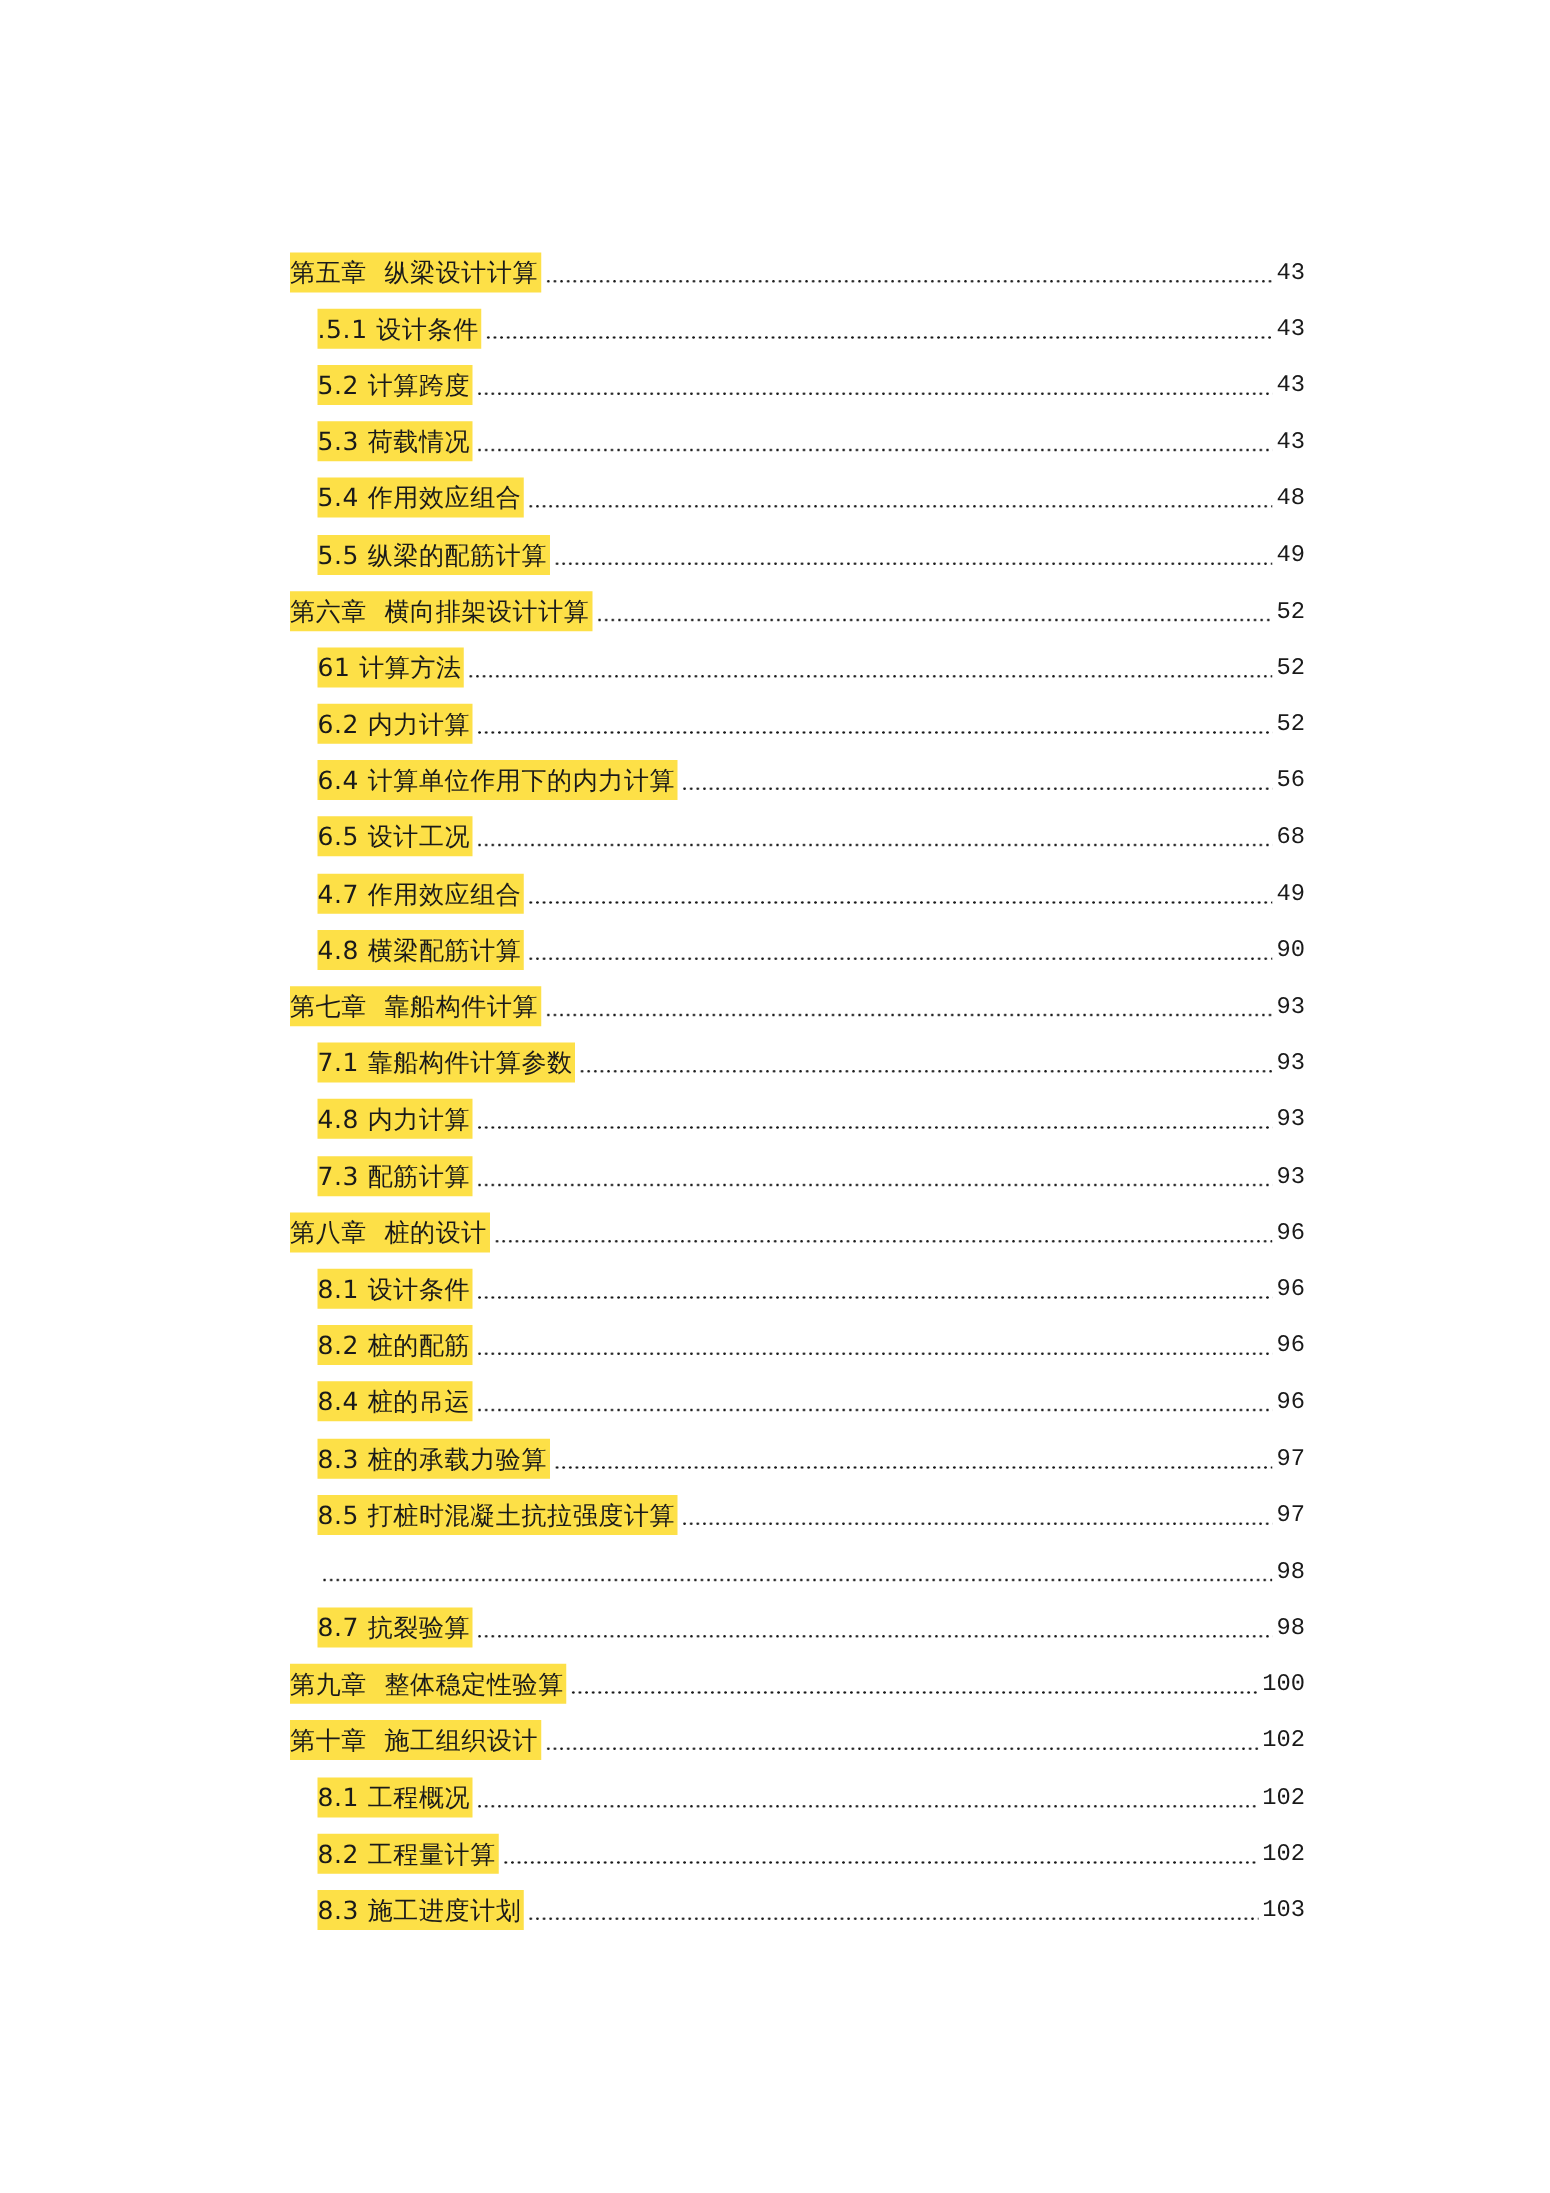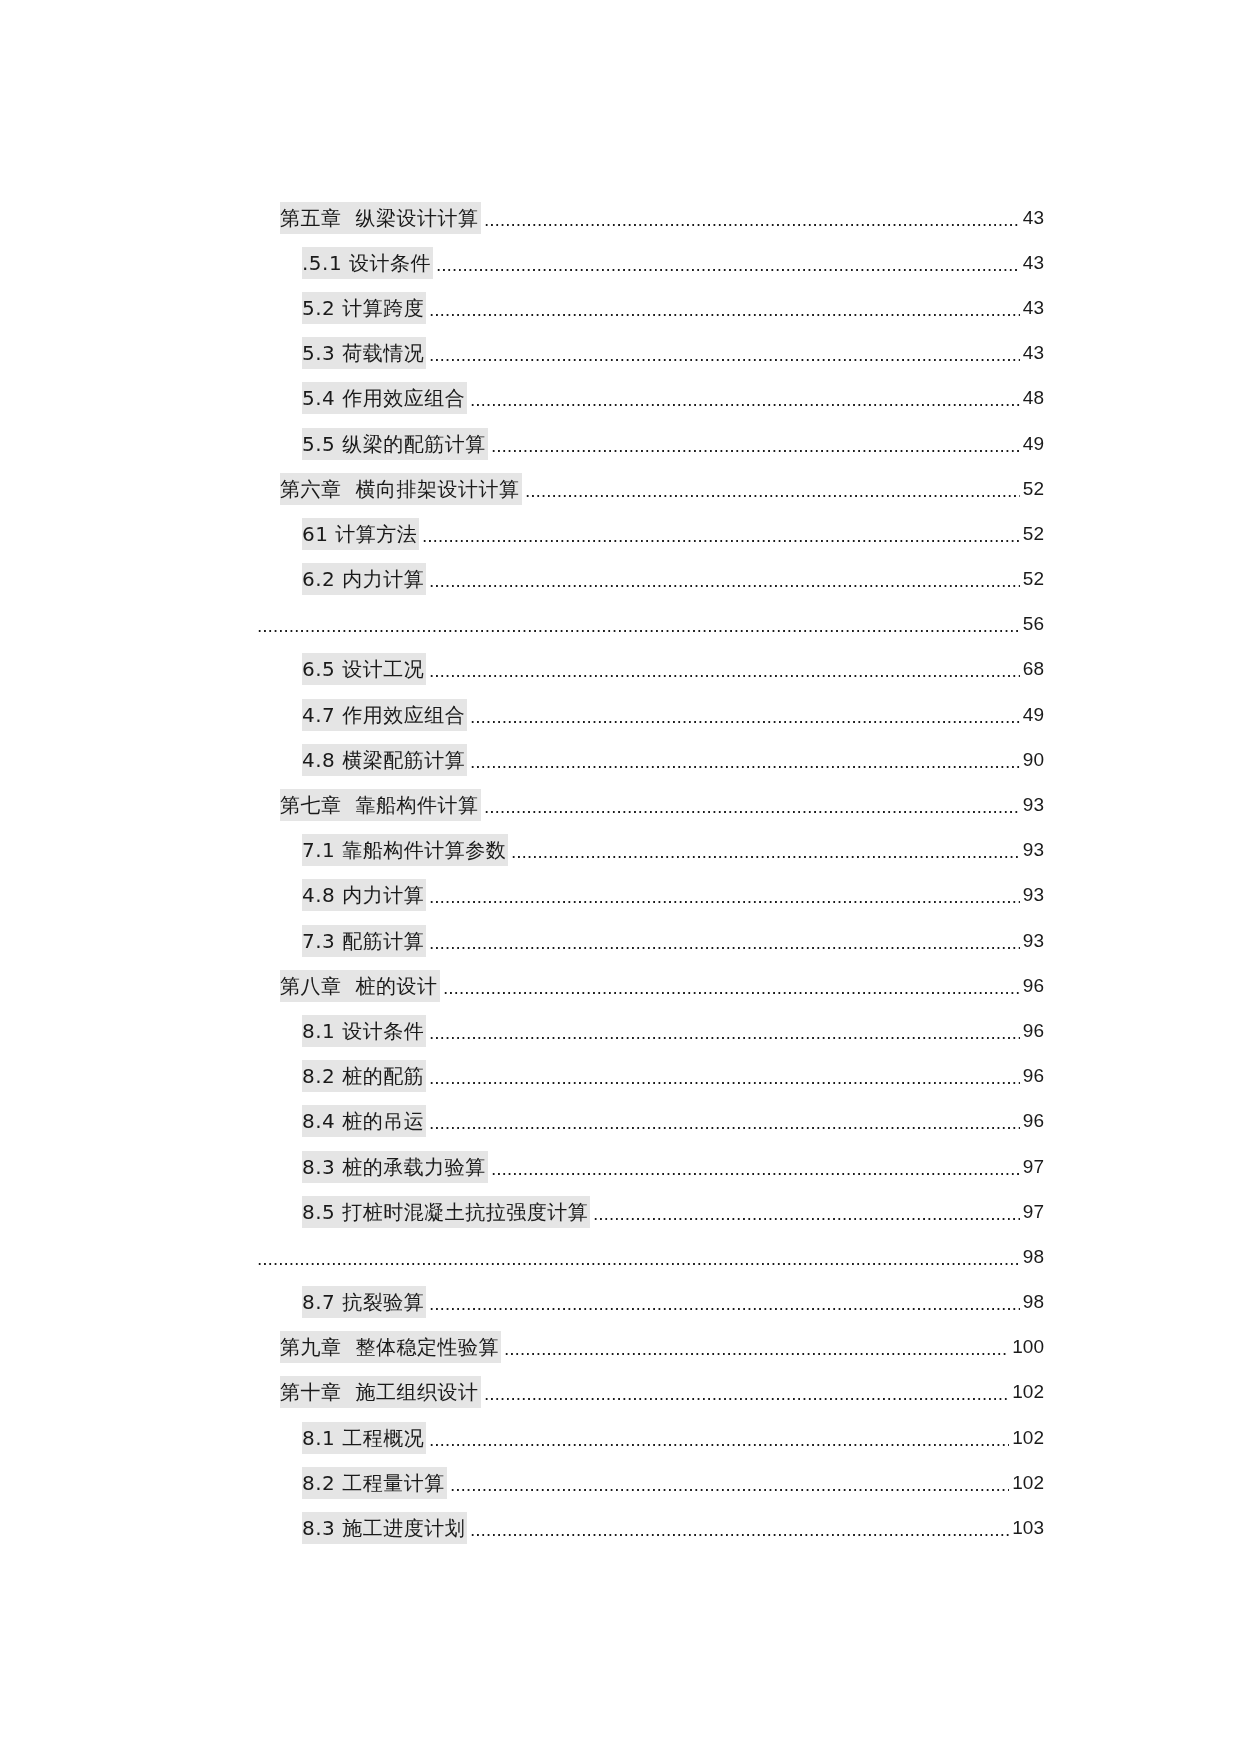--- a/index.html
+++ b/index.html
@@ -1,26 +1,26 @@
 <!DOCTYPE html>
 <html><head>
   <meta charset="utf-8">
   <style>
     html, body { margin: 0; padding: 0; background: #ffffff; }
     body { width: 1240px; height: 1754px; position: relative; overflow: hidden;
            font-family: "DejaVu Sans", "Liberation Sans", sans-serif; color: #1a1a1a; }
     .toc { position: absolute; left: 232px; top: 195px; width: 812px; }
     .row { position: relative; height: 45.2px; display: flex; align-items: center; font-size: 20px; line-height: 32px; }
     .row.sub { padding-left: 22px; }
-    .title { white-space: nowrap; background: #e5e5e5; padding-right: 2px; position: relative; z-index: 1; letter-spacing: 0.5px; margin-left: 48px; }
+    .title { white-space: nowrap; background: #fde047; padding-right: 2px; position: relative; z-index: 1; letter-spacing: 0.5px; }
     .leader { flex: 1; height: 32px; position: relative; overflow: hidden; margin: 0 3px; }
     .leader::after { content: ""; position: absolute; left: 0; right: 0; bottom: 8px; height: 2px;
       background-image: radial-gradient(circle, #1a1a1a 0.9px, transparent 1.1px);
       background-size: 5.3px 2px; background-repeat: repeat-x; }
-    .page { white-space: nowrap; font-family: Liberation Sans, sans-serif; font-size: 19px; text-align: right; }
+    .page { white-space: nowrap; font-family: Liberation Mono, monospace; font-size: 19px; text-align: right; }
     .chap .title .gap { display: inline-block; width: 14px; }
   </style>
 </head>
 <body>
 
 <div class="toc" id="toc">
     <div class="row chap">
       <span class="title"><span>第五章</span><span class="gap"></span><span>纵梁设计计算</span></span>
       <span class="leader"></span>
       <span class="page">43</span>
@@ -59,20 +59,21 @@
       <span class="title"><span>61</span><span class="gap"> </span><span>计算方法</span></span>
       <span class="leader"></span>
       <span class="page">52</span>
     </div>
     <div class="row sub">
       <span class="title"><span>6.2</span><span class="gap"> </span><span>内力计算</span></span>
       <span class="leader"></span>
       <span class="page">52</span>
     </div>
     <div class="row sub">
+      <span class="title"><span>6.4</span><span class="gap"> </span><span>计算单位作用下的内力计算</span></span>
       <span class="leader"></span>
       <span class="page">56</span>
     </div>
     <div class="row sub">
       <span class="title"><span>6.5</span><span class="gap"> </span><span>设计工况</span></span>
       <span class="leader"></span>
       <span class="page">68</span>
     </div>
     <div class="row sub">
       <span class="title"><span>4.7</span><span class="gap"> </span><span>作用效应组合</span></span>

